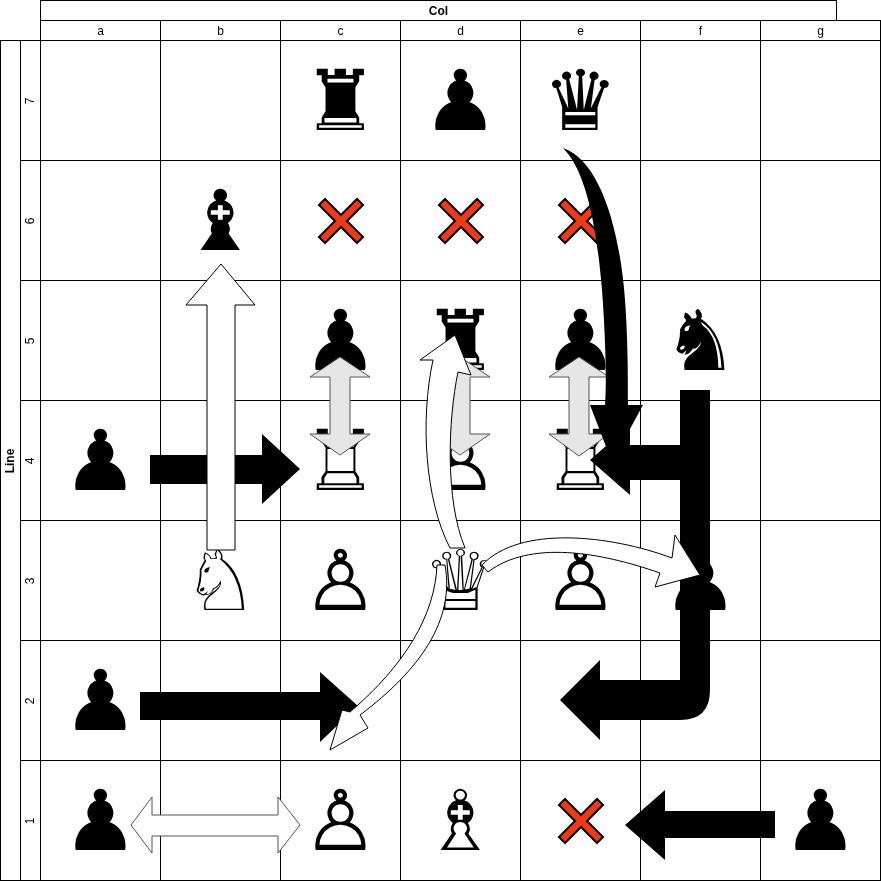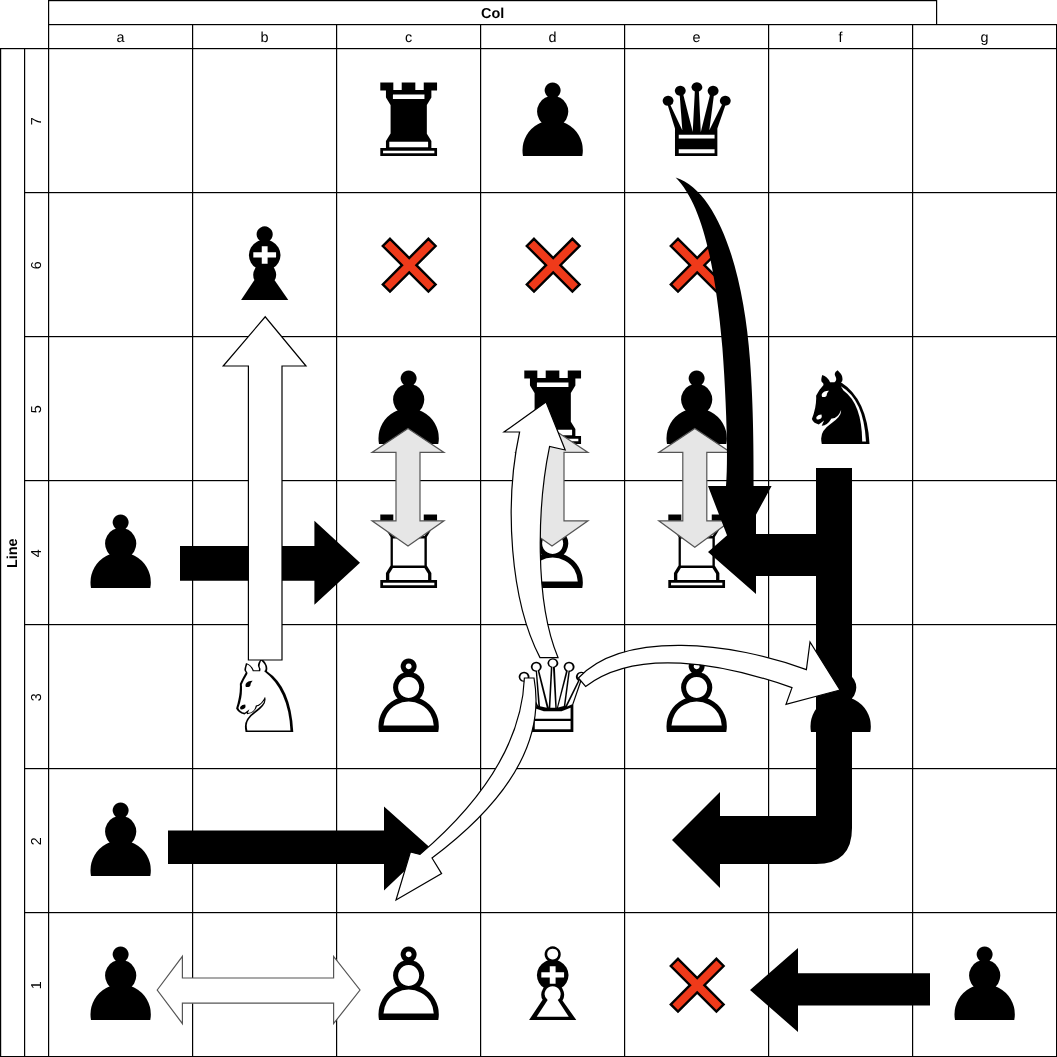--- a/index.html
+++ b/index.html
@@ -11,21 +11,21 @@
   .cell { position:absolute; width:120px; height:120px; border:1px solid #000; box-sizing:border-box; background:#fff; }
   .piece { position:absolute; left:50%; top:50%; transform:translate(-50%,-50%); font-size:84px; line-height:1; font-family:"DejaVu Sans", sans-serif; }
   .piece.black { color:#000; }
   .piece.white { color:#000; }
   .cross { position:absolute; left:50%; top:50%; width:48px; height:48px; transform:translate(-50%,-50%); }
   svg.overlay { position:absolute; left:0; top:0; width:881px; height:881px; pointer-events:none; }
 </style>
 </head>
 <body>
 
-<div class="hdr col-title" style="left:40px;top:0;width:741px;height:21px;">
+<div class="hdr col-title" style="left:40px;top:0;width:797px;height:21px;">
   <span>Col</span>
 </div>
 <div id="colheads">
     <div class="hdr" style="left: 40px; top: 20px; width: 121px; height: 21px;">
       <span>a</span>
     </div>
     <div class="hdr" style="left: 160px; top: 20px; width: 121px; height: 21px;">
       <span>b</span>
     </div>
     <div class="hdr" style="left: 280px; top: 20px; width: 121px; height: 21px;">

